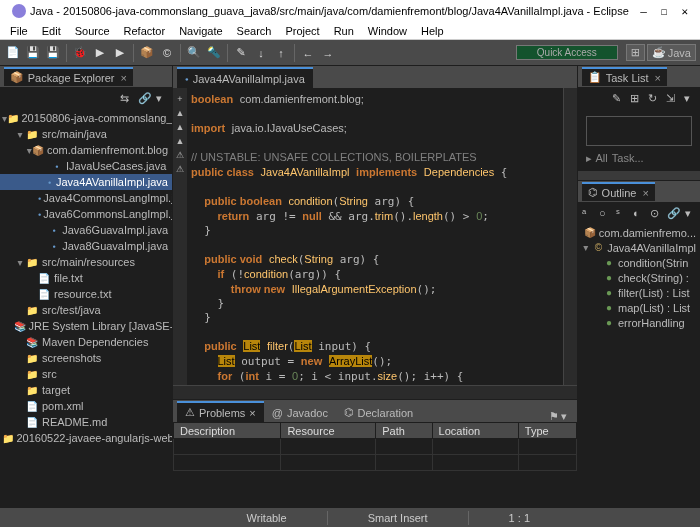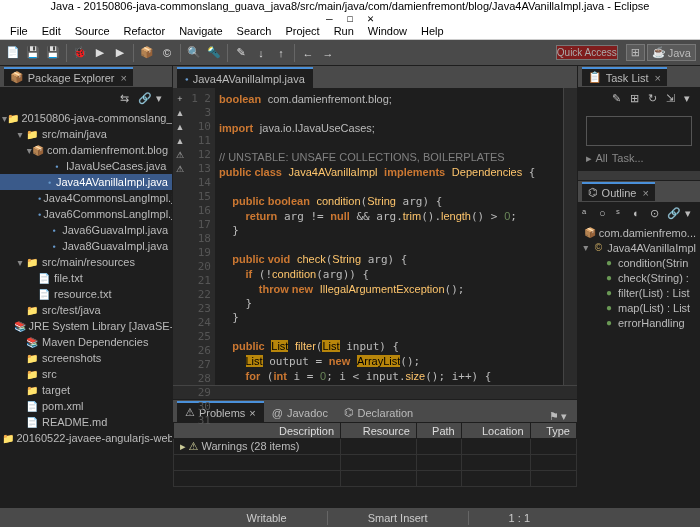--- a/index.html
+++ b/index.html
@@ -1,27 +1,27 @@
 <!DOCTYPE html>
 <html><head>
 <meta charset="utf-8">
 <style>
 * { margin:0; padding:0; box-sizing:border-box; font-family:"Segoe UI",Tahoma,sans-serif; font-size:11px; }
 body { background:#2b2b2b; width:700px; height:527px; overflow:hidden; color:#bbb; display:flex; flex-direction:column; }
-.titlebar { background:#fff; color:#000; height:22px; display:flex; align-items:center; padding:0 12px;flex-direction:column; }
+.titlebar { background:#fff; color:#000; height:22px; display:flex; align-items:center; padding:0 12px; }
 .titlebar .icon { width:14px; height:14px; background:#8a7fdb; border-radius:50%; margin-right:4px; }
 .titlebar .title { flex:1; font-size:11px; }
 .titlebar .winbtns { display:flex; gap:14px; }
 .titlebar .winbtns span { font-family:monospace; cursor:default; }
 .menubar { background:#fff; color:#000; height:18px; display:flex; align-items:center; padding:0 4px; gap:2px; border-bottom:1px solid #ccc;}
 .menubar span { padding:1px 6px; }
 .toolbar { background:#4a4a4a; height:26px; display:flex; align-items:center; padding:0 4px; gap:2px; border-bottom:1px solid #1e1e1e;}
 .tbtn { width:18px; height:18px; display:flex; align-items:center; justify-content:center; color:#ddd; }
 .tsep { width:1px; height:18px; background:#666; margin:0 2px;}
-.quick { margin-left:auto; background:#7f1d1d; border:1px solid #777; padding:1px 0; color:#aaa; font-size:10px;}
+.quick { margin-left:auto; background:#14532d; border:1px solid #777; padding:1px 20px; color:#aaa; font-size:10px;}
 .persp { display:flex; gap:2px; margin-left:6px;}
 .persp .pbtn { background:#5a5a5a; border:1px solid #777; padding:1px 4px; display:flex; align-items:center; gap:2px;}
 .main { flex:1; display:flex; min-height:0; }
 .left { width:173px; background:#3a3a3a; display:flex; flex-direction:column; border-right:1px solid #1e1e1e;}
 .viewhead { background:#4a4a4a; height:22px; display:flex; align-items:center; padding:0 4px; border-bottom:1px solid #1e1e1e;}
 .viewtab { background:#1e1e1e; padding:2px 6px; display:flex; align-items:center; gap:4px; border-top:2px solid #4a90d9; font-size:11px;}
 .viewtab .x { margin-left:2px; color:#999;}
 .viewtoolbar { background:#1e1e1e; height:20px; display:flex; align-items:center; justify-content:flex-end; padding:0 4px; gap:6px;}
 .vtb { width:12px; height:12px; color:#bbb;}
 .tree { flex:1; background:#1e1e1e; overflow:auto; padding:2px 0;}
@@ -61,21 +61,21 @@
 .outtree { background:#1e1e1e; font-size:10px; padding:2px 0; overflow:hidden;}
 .outtree .node { height:15px;}
 .bottom { height:108px; background:#3a3a3a; display:flex; flex-direction:column; border-top:1px solid #1e1e1e;}
 .bottabs { background:#4a4a4a; height:22px; display:flex; align-items:flex-end; padding:0 4px; gap:0;}
 .bottab { padding:3px 8px; display:flex; align-items:center; gap:4px; color:#bbb;}
 .bottab.active { background:#1e1e1e; border-top:2px solid #4a90d9;}
 .botbar { background:#1e1e1e; height:16px; padding:0 6px; display:flex; align-items:center; justify-content:space-between;}
 .botbar .sm { color:#888; font-size:10px;}
 .tbl { flex:1; background:#1e1e1e; overflow:hidden;}
 .tbl table { width:100%; border-collapse:collapse;}
-.tbl th { text-align:right; font-weight:normal; background:#4a4a4a; border:1px solid #1e1e1e; padding:1px 6px; color:#ddd; height:16px;}
+.tbl th { text-align:left; font-weight:normal; background:#4a4a4a; border:1px solid #1e1e1e; padding:1px 6px; color:#ddd; height:16px;}
 .tbl td { border:1px solid #333; padding:1px 6px; height:16px;}
 .status { background:#4a4a4a; height:20px; display:flex; align-items:center; padding:0 10px; gap:40px; color:#ccc; font-size:10px; border-top:1px solid #1e1e1e;}
 .status .sep { width:1px; height:14px; background:#666;}
 </style>
 </head>
 <body>
 
 <div class="titlebar">
   <div class="icon"></div>
   <div class="title">Java - 20150806-java-commonslang_guava_java8/src/main/java/com/damienfremont/blog/Java4AVanillaImpl.java - Eclipse</div>
@@ -278,46 +278,20 @@
  
 ▲
 ⚠
  
  
 ⚠
  
  
  
 </div>
-      <div class="gutter" id="gutter">1
-2
-3
-10
-11
-12
-13
-14
-15
-16
-17
-18
-19
-20
-21
-22
-23
-24
-25
-26
-27
-28
-29
-30
-31
-</div>
       <div class="code" id="code"><span class="kw">boolean</span> <span class="ann">com.damienfremont.blog;</span>
 
 <span class="kw">import</span> <span class="ann">java.io.IJavaUseCases;</span>
 
 <span class="cmt">// UNSTABLE: UNSAFE COLLECTIONS, BOILERPLATES</span>
 <span class="kw">public class</span> <span class="typ">Java4AVanillaImpl</span> <span class="kw">implements</span> <span class="typ">Dependencies</span> {
 
   <span class="kw">public boolean</span> <span class="fn">condition</span>(<span class="typ">String</span> arg) {
     <span class="kw">return</span> arg != <span class="kw">null</span> &amp;&amp; arg.<span class="fn">trim</span>().<span class="fn">length</span>() &gt; <span class="str">0</span>;
   }
@@ -366,27 +340,20 @@
               <tr id="pcols">
                 <th>Description</th>
                 <th>Resource</th>
                 <th>Path</th>
                 <th>Location</th>
                 <th>Type</th>
               </tr>
             </thead>
           <tbody id="prows">
               <tr>
-                <td colspan="1"><span style="color:#cc9">▸ ⚠</span> Warnings (28 items)</td>
-                <td></td>
-                <td></td>
-                <td></td>
-                <td></td>
-              </tr>
-              <tr>
                 <td></td>
                 <td></td>
                 <td></td>
                 <td></td>
                 <td></td>
               </tr>
               <tr>
                 <td></td>
                 <td></td>
                 <td></td>

